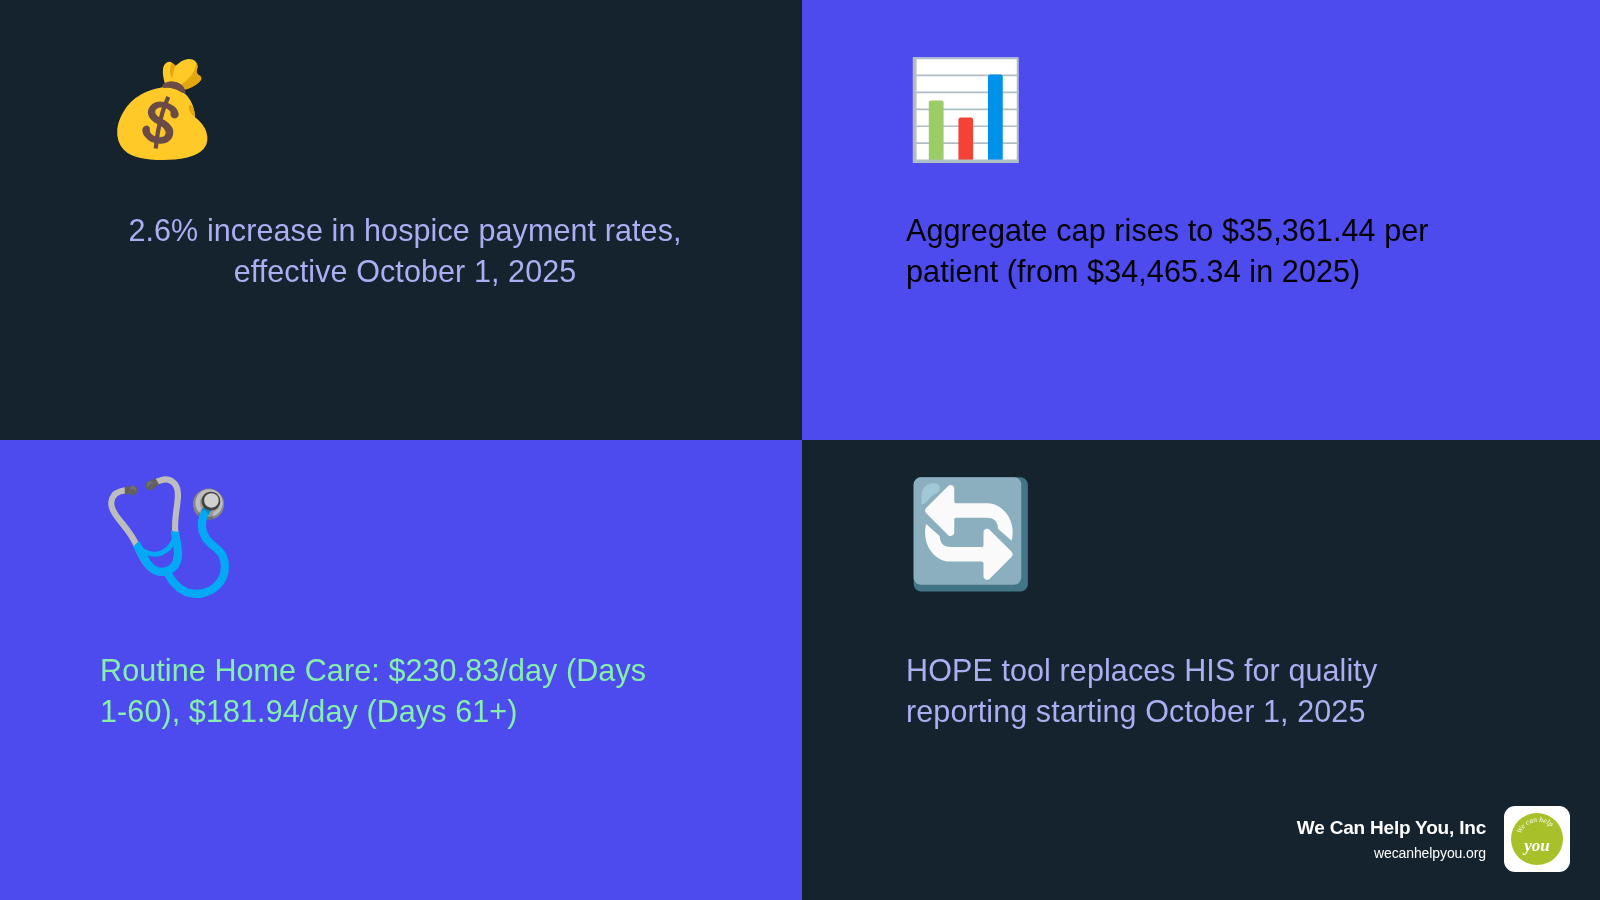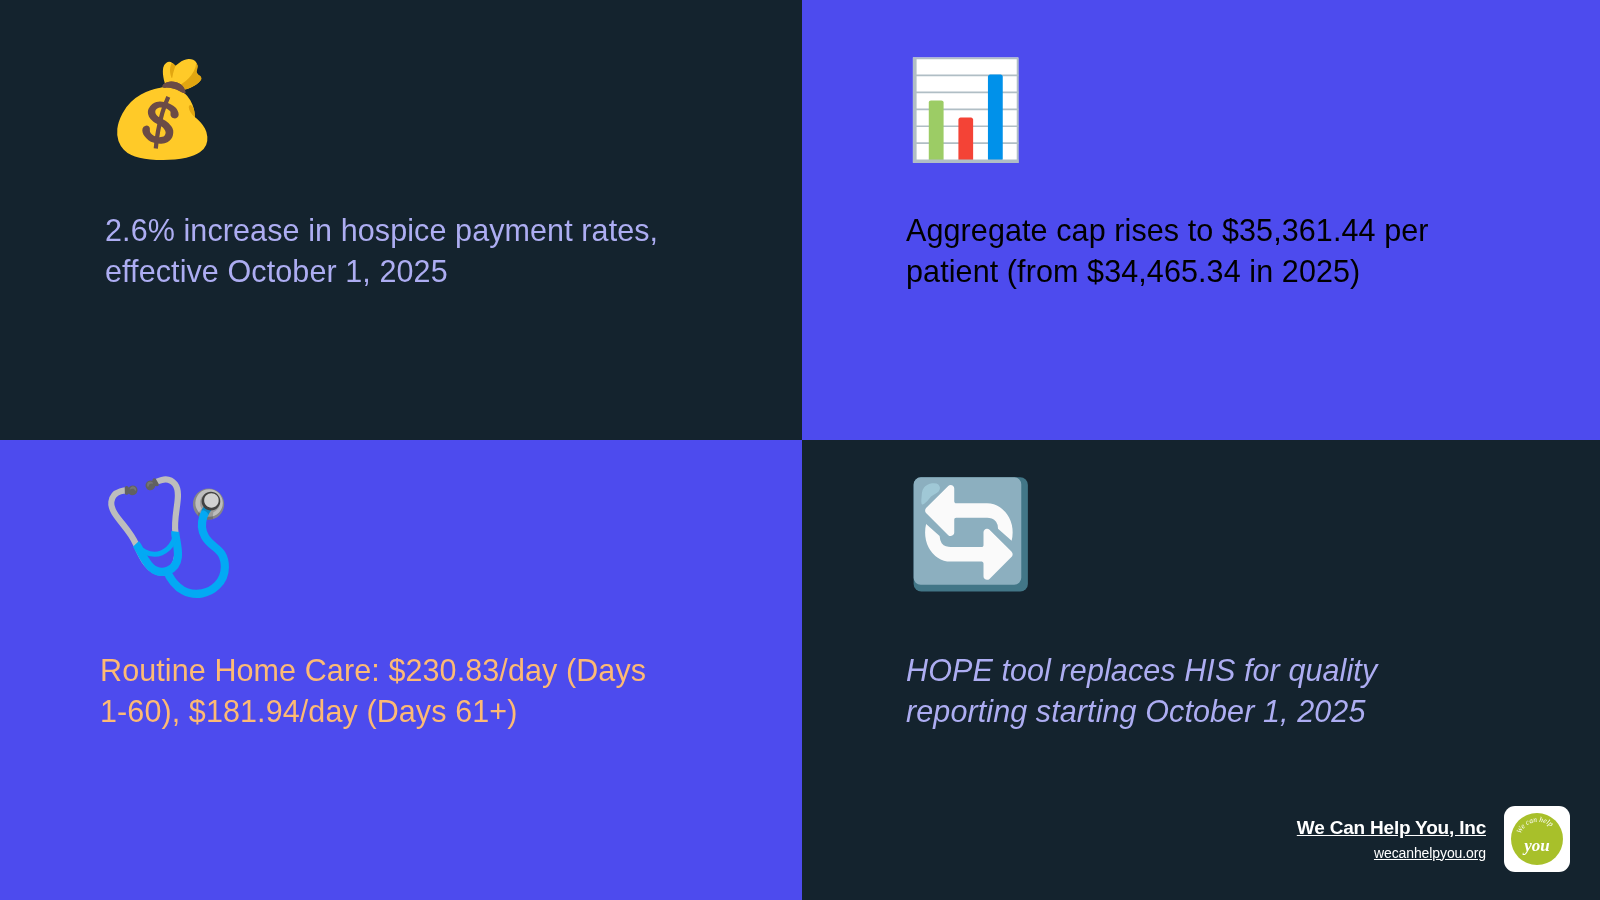--- a/index.html
+++ b/index.html
@@ -68,21 +68,20 @@
     position: absolute;
     right: 30px;
     bottom: 28px;
     display: flex;
     align-items: center;
     gap: 18px;
   }
   .brand-text {
     text-align: right;
     color: #ffffff;
-    text-decoration: underline;
   }
   .brand-name {
     font-size: 19px;
     font-weight: 700;
     letter-spacing: -0.2px;
     line-height: 1.5;
     white-space: nowrap;
   }
   .brand-url {
     font-size: 14px;
@@ -116,36 +115,36 @@
     font-family: "DejaVu Sans", sans-serif;
   }
 </style>
 </head>
 <body>
 
 <div class="canvas">
 
   <div class="quad dark tl" style="background: rgb(20, 35, 46);">
     <span class="quad-icon emoji">💰</span>
-    <p class="quad-text" style="color: rgb(173, 173, 242);">2.6% increase in hospice payment rates, effective October 1, 2025</p>
+    <p class="quad-text" style="color: rgb(173, 173, 242); text-align: center;">2.6% increase in hospice payment rates, effective October 1, 2025</p>
   </div>
 
   <div class="quad blue tr" style="background: rgb(77, 75, 238);">
     <span class="quad-icon emoji">📊</span>
     <p class="quad-text" style="color: #000000;">Aggregate cap rises to $35,361.44 per patient (from $34,465.34 in 2025)</p>
   </div>
 
   <div class="quad blue bl" style="background: rgb(77, 75, 238);">
     <span class="quad-icon emoji">🩺</span>
-    <p class="quad-text" style="color: #fdba74;">Routine Home Care: $230.83/day (Days 1-60), $181.94/day (Days 61+)</p>
+    <p class="quad-text" style="color: #86efac;">Routine Home Care: $230.83/day (Days 1-60), $181.94/day (Days 61+)</p>
   </div>
 
   <div class="quad dark br" style="background: rgb(20, 35, 46);">
     <span class="quad-icon emoji">🔄</span>
-    <p class="quad-text" style="color: rgb(173, 173, 242); font-style: italic;">HOPE tool replaces HIS for quality reporting starting October 1, 2025</p>
+    <p class="quad-text" style="color: rgb(173, 173, 242);">HOPE tool replaces HIS for quality reporting starting October 1, 2025</p>
 
     <div class="branding">
       <div class="brand-text">
         <div class="brand-name">We Can Help You, Inc</div>
         <div class="brand-url">wecanhelpyou.org</div>
       </div>
       <div class="brand-badge" style="background: rgb(255, 255, 255);">
         <span class="badge-circle" style="background: rgb(168, 192, 42);">
           <svg width="52" height="52" viewBox="0 0 52 52" aria-hidden="true">
             <defs>

